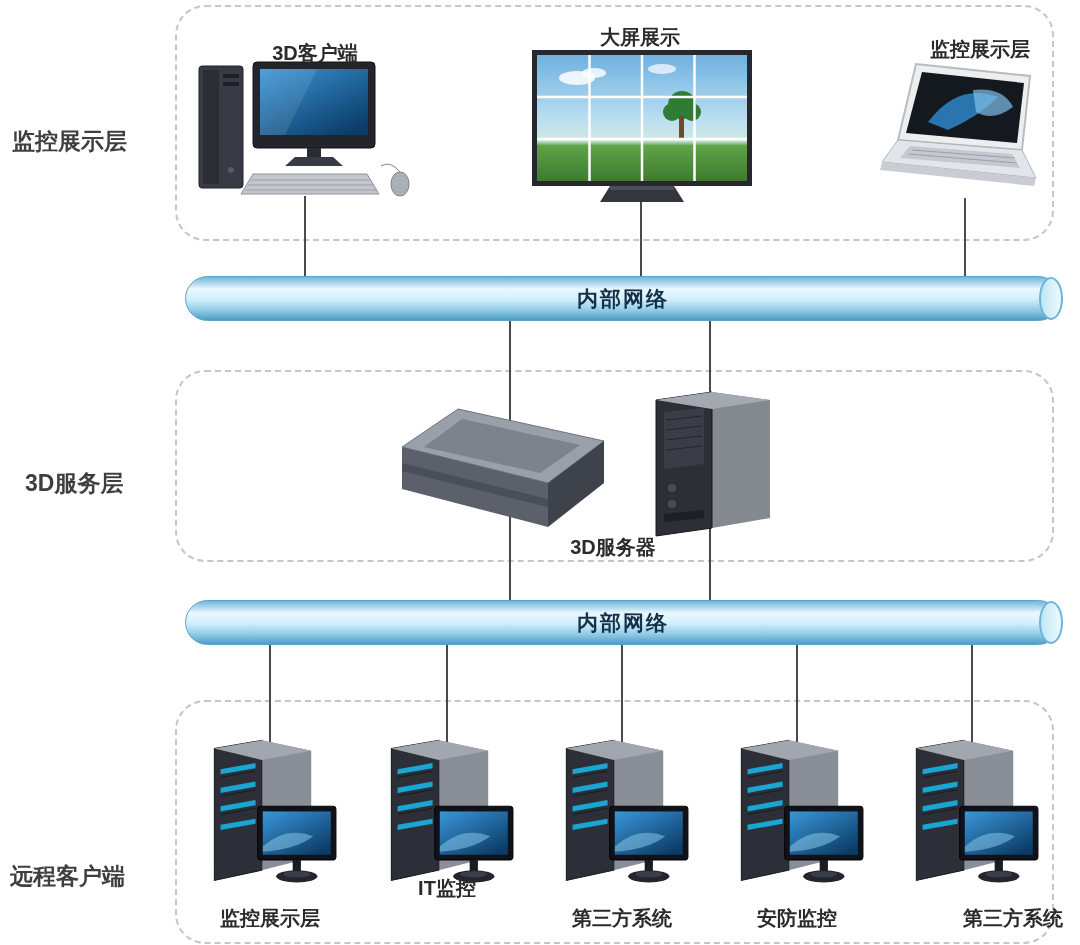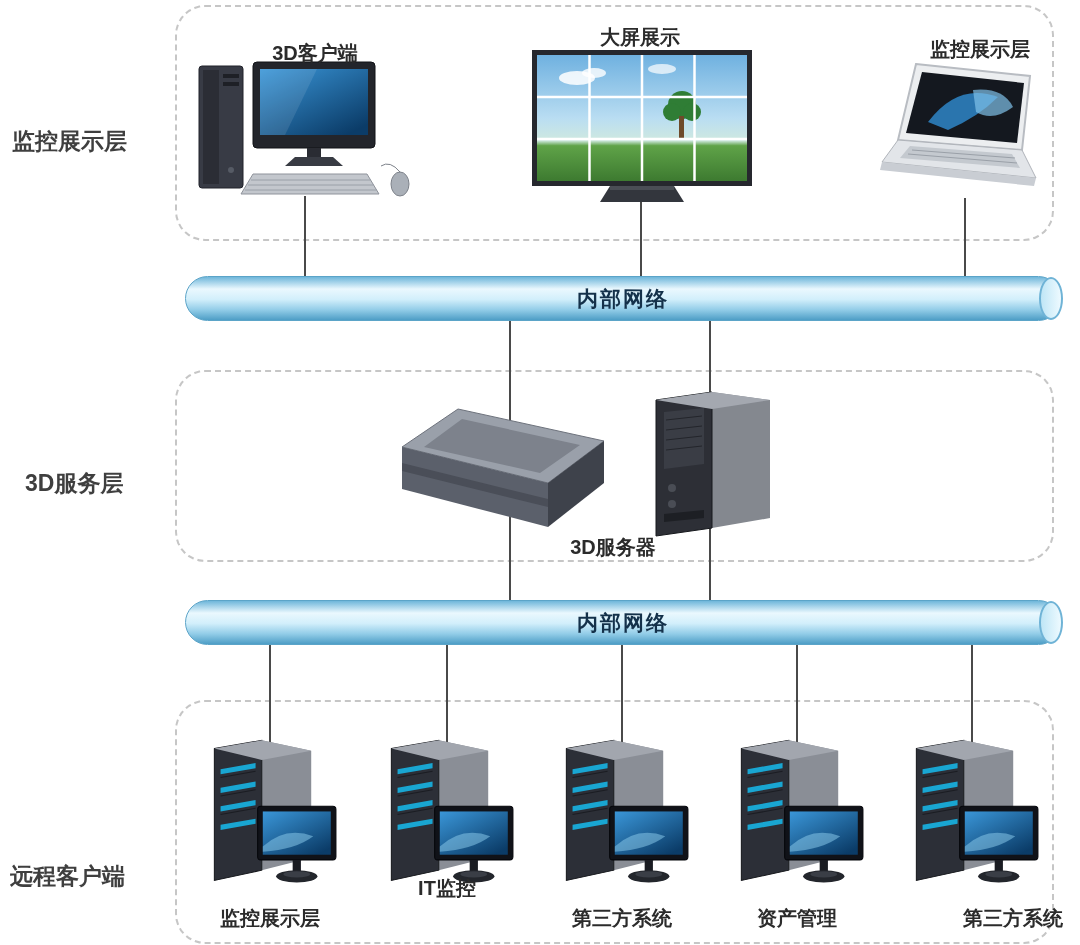--- a/index.html
+++ b/index.html
@@ -219,16 +219,16 @@
   <svg class="dev" style="left:722px;top:728px" width="150" height="170">
       <use href="#sym-rack-monitor"></use>
     </svg>
   <svg class="dev" style="left:897px;top:728px" width="150" height="170">
       <use href="#sym-rack-monitor"></use>
     </svg>
 
   <div class="node-label" style="left:195px;top:905px;width:150px">监控展示层</div>
   <div class="node-label" style="left:372px;top:875px;width:150px">IT监控</div>
   <div class="node-label" style="left:547px;top:905px;width:150px">第三方系统</div>
-  <div class="node-label" style="left:722px;top:905px;width:150px">资产管理</div>
+  <div class="node-label" style="left:722px;top:905px;width:150px">安防监控</div>
   <div class="node-label" style="left:938px;top:905px;width:150px">第三方系统</div>
 
 </div>
 
 </body></html>

